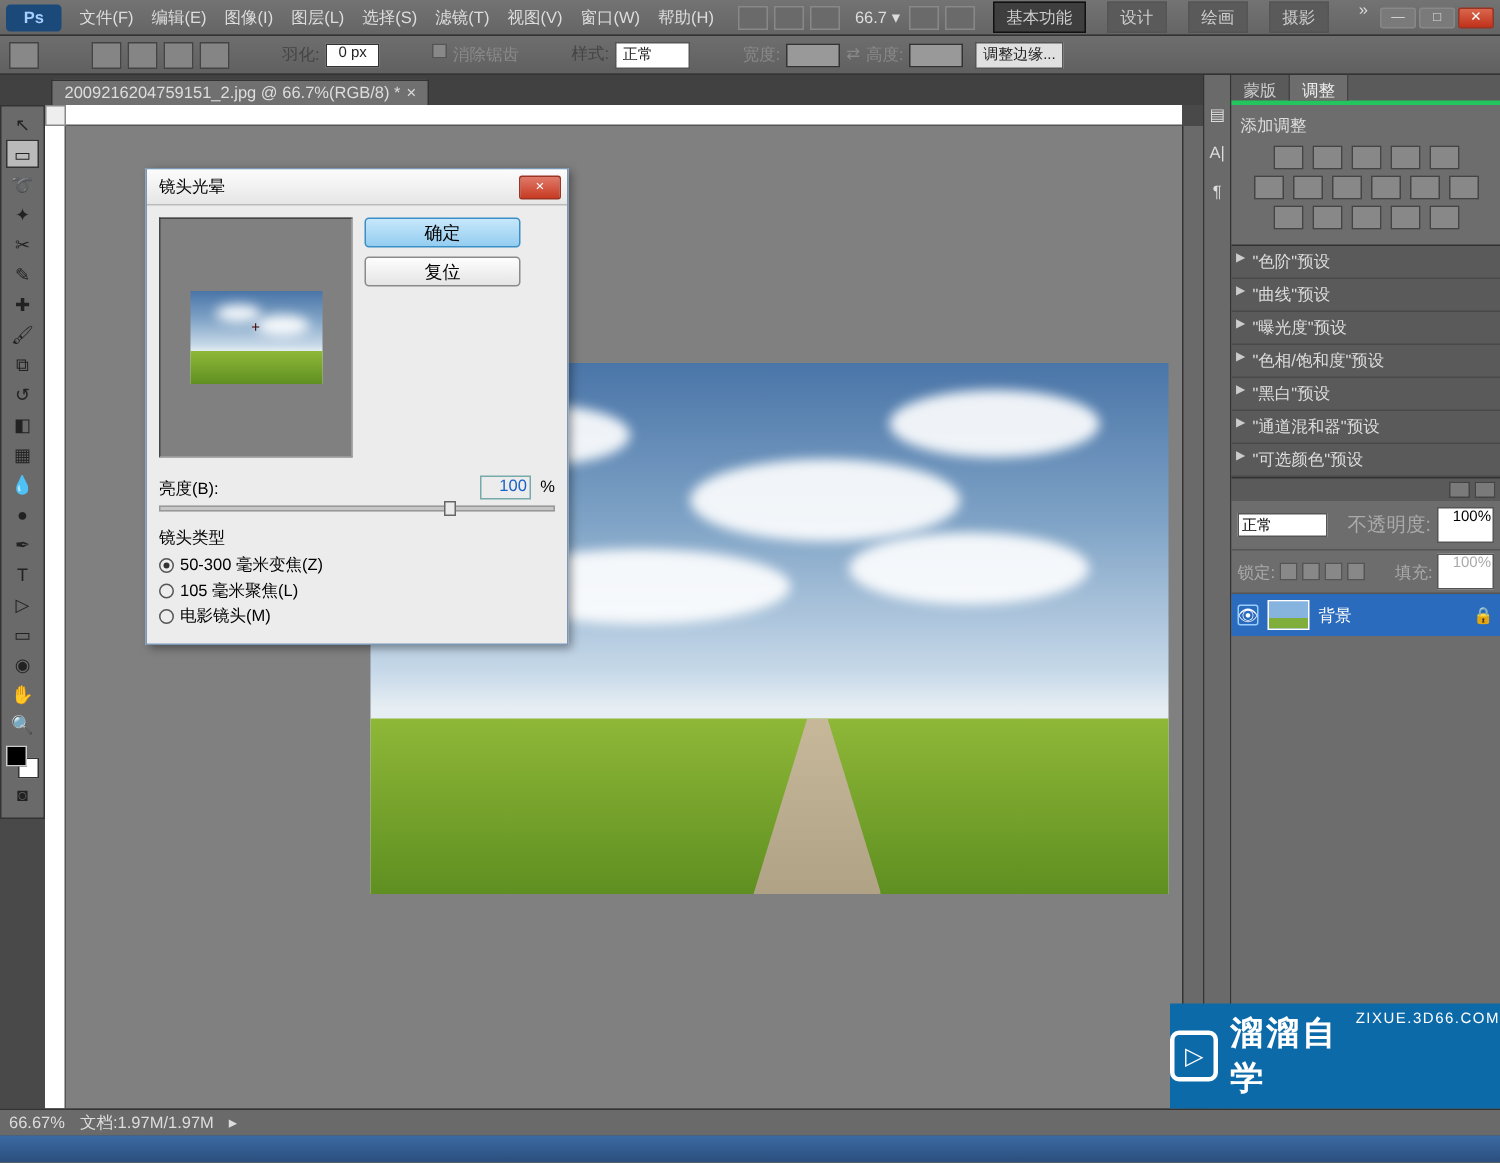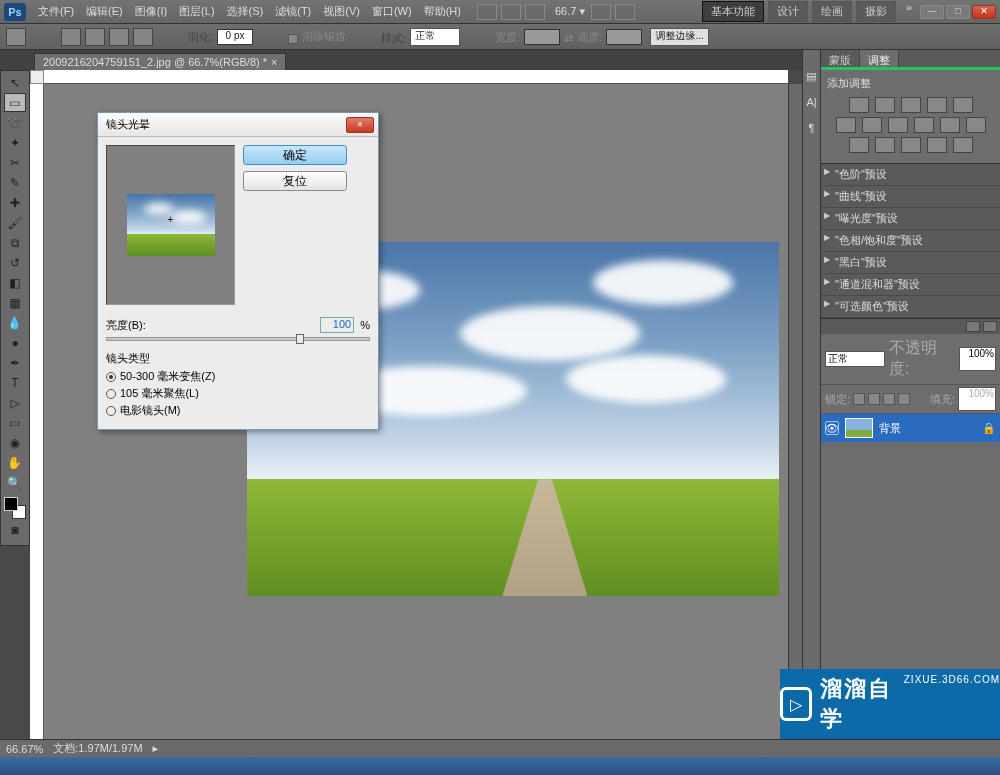--- a/index.html
+++ b/index.html
@@ -1,34 +1,34 @@
 <!DOCTYPE html>
 <html><head>
 <meta charset="utf-8">
 <style>
 * { margin: 0; padding: 0; box-sizing: border-box; font-family: "Microsoft YaHei", Arial, sans-serif; font-size: 11px; }
 body { background: #494949; width: 1000px; height: 775px; overflow: hidden; position: relative; }
 
 
 .app-bar { height: 24px; background: linear-gradient(#737373, #656565); display: flex; align-items: center; padding: 0 4px; color: #ddd; border-bottom: 1px solid #333; }
-.ps-logo { width: 22px; height: 18px; background: #1b4a7a; border-radius: 3px; display: flex; align-items: center; justify-content: center; font-weight: bold; color: #a6cfff; margin-right: 6px; }
+.ps-logo { width: 37px; height: 18px; background: #1b4a7a; border-radius: 3px; display: flex; align-items: center; justify-content: center; font-weight: bold; color: #a6cfff; margin-right: 6px; }
 .menu-item { padding: 0 6px; cursor: default; }
 .app-bar-icons { display: flex; gap: 4px; margin-left: 10px; }
 .app-bar-icon { width: 20px; height: 16px; border: 1px solid #888; background: #6a6a6a; }
 .zoom-sel { margin-left: 10px; color: #ddd; background: transparent; border: none; }
-.workspace-tabs { margin-left: auto; display: flex; gap: 4px; }
+.workspace-tabs { margin-left: auto; display: flex; gap: 14px; }
 .ws-tab { padding: 2px 8px; border: 1px solid #555; background: #5a5a5a; color: #ccc; }
 .ws-tab.active { background: #3e3e3e; border-color: #111; }
 .win-controls { display: flex; gap: 2px; margin-left: 8px; }
 .win-btn { width: 24px; height: 14px; border: 1px solid #888; background: #7a7a7a; border-radius: 2px; font-size: 9px; text-align: center; line-height: 11px; }
 .win-close { background: linear-gradient(#d9664d,#c1321b); border-color: #932; color: #fff; }
 
 
 .options-bar { height: 26px; background: linear-gradient(#6e6e6e,#606060); display: flex; align-items: center; padding: 0 6px; gap: 8px; color: #222; border-bottom: 1px solid #333; }
-.opt-group { display: flex; align-items: flex-end; gap: 4px; margin-left: 27px; }
+.opt-group { display: flex; align-items: flex-start; gap: 4px; margin-left: 27px; }
 .opt-icon { width: 20px; height: 18px; border: 1px solid #444; background: #858585; }
 .opt-input { width: 36px; height: 16px; background: #fff; border: 1px solid #333; font-size: 10px; text-align: center; }
 .opt-select { height: 18px; background: #fff; border: 1px solid #555; font-size: 10px; padding: 0 4px; min-width: 50px;}
 .opt-label { color: #444; }
 .opt-label.dim { color: #8a8a8a; }
 
 
 .doc-tab-bar { height: 20px; background: #414141; display: flex; align-items: flex-end; padding-left: 34px; }
 .doc-tab { background: #707070; color: #ddd; padding: 2px 8px; border: 1px solid #333; border-bottom: none; font-size: 10px; display: flex; align-items: center; gap: 4px; }
 .doc-tab-close { color: #ddd; }
@@ -335,21 +335,21 @@
       <div class="preset">"可选颜色"预设</div>
     </div>
     <div class="panel-foot">
       <div class="pf-ico"></div>
       <div class="pf-ico"></div>
     </div>
 
     <div class="layers-body">
       <div class="layer-ctrl">
         <div class="layer-sel">正常</div>
-        <span style="margin-left:auto;color:#aaa;font-size:16px">不透明度:</span>
+        <span style="margin-left:auto;color:#aaa;font-size:13px">不透明度:</span>
         <div class="layer-val">100%</div>
       </div>
       <div class="lock-row">
         <span>锁定:</span>
         <div class="lock-ico"></div>
         <div class="lock-ico"></div>
         <div class="lock-ico"></div>
         <div class="lock-ico"></div>
         <span style="margin-left:auto">填充:</span>
         <div class="layer-val">100%</div>

